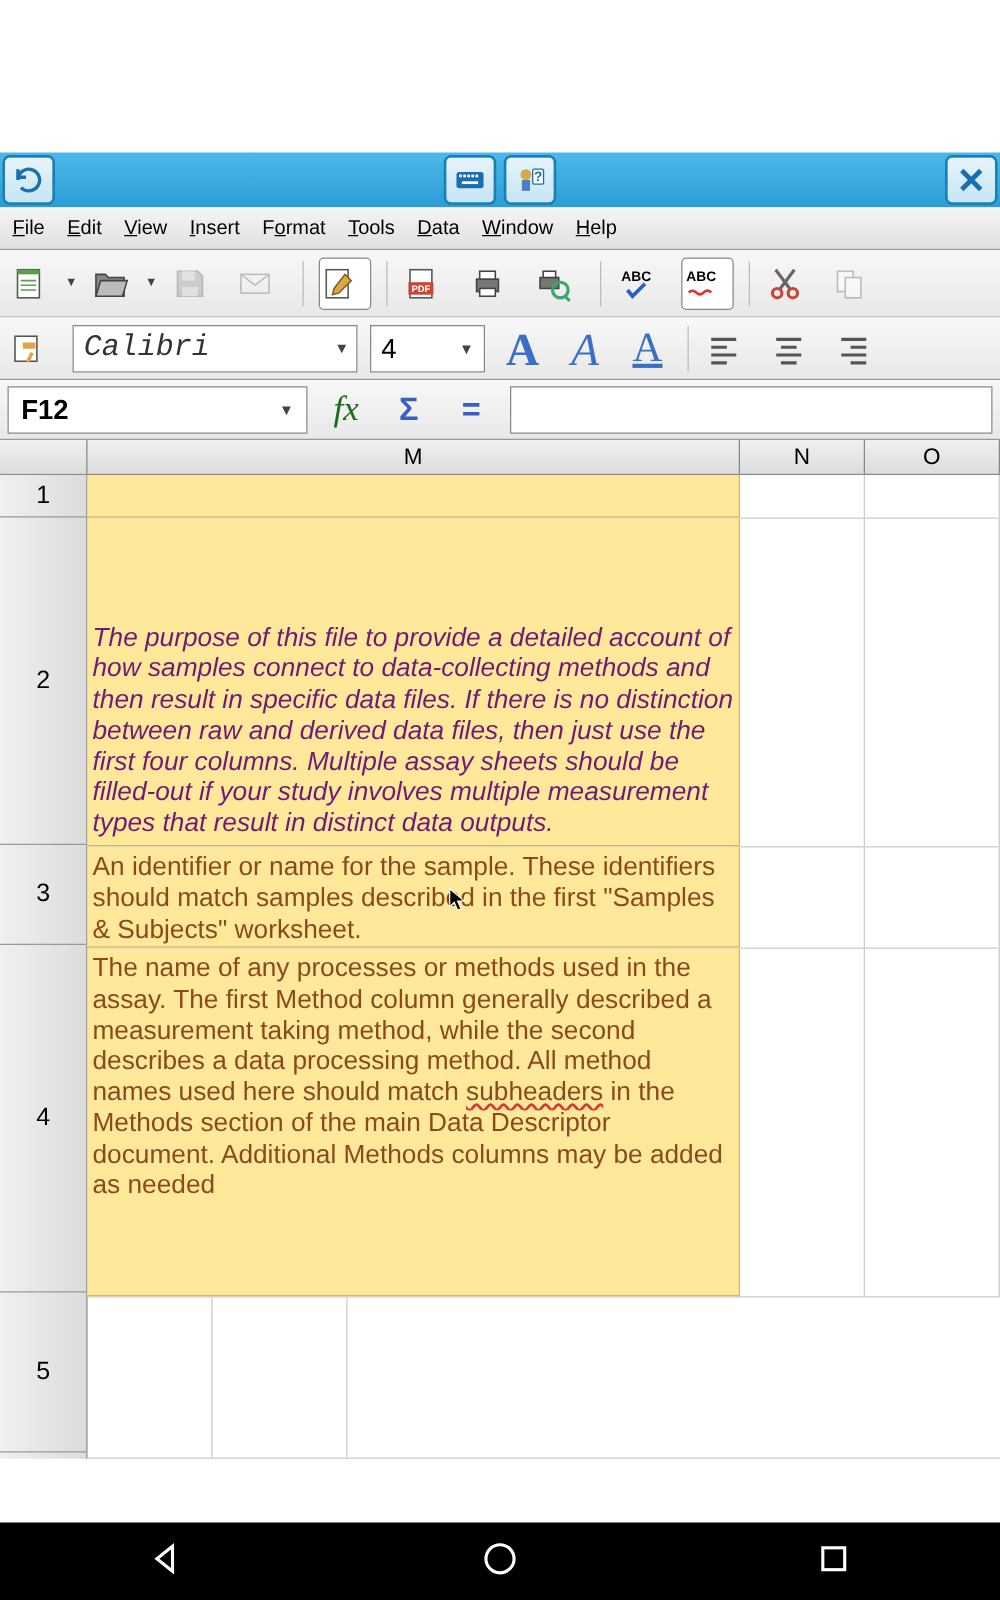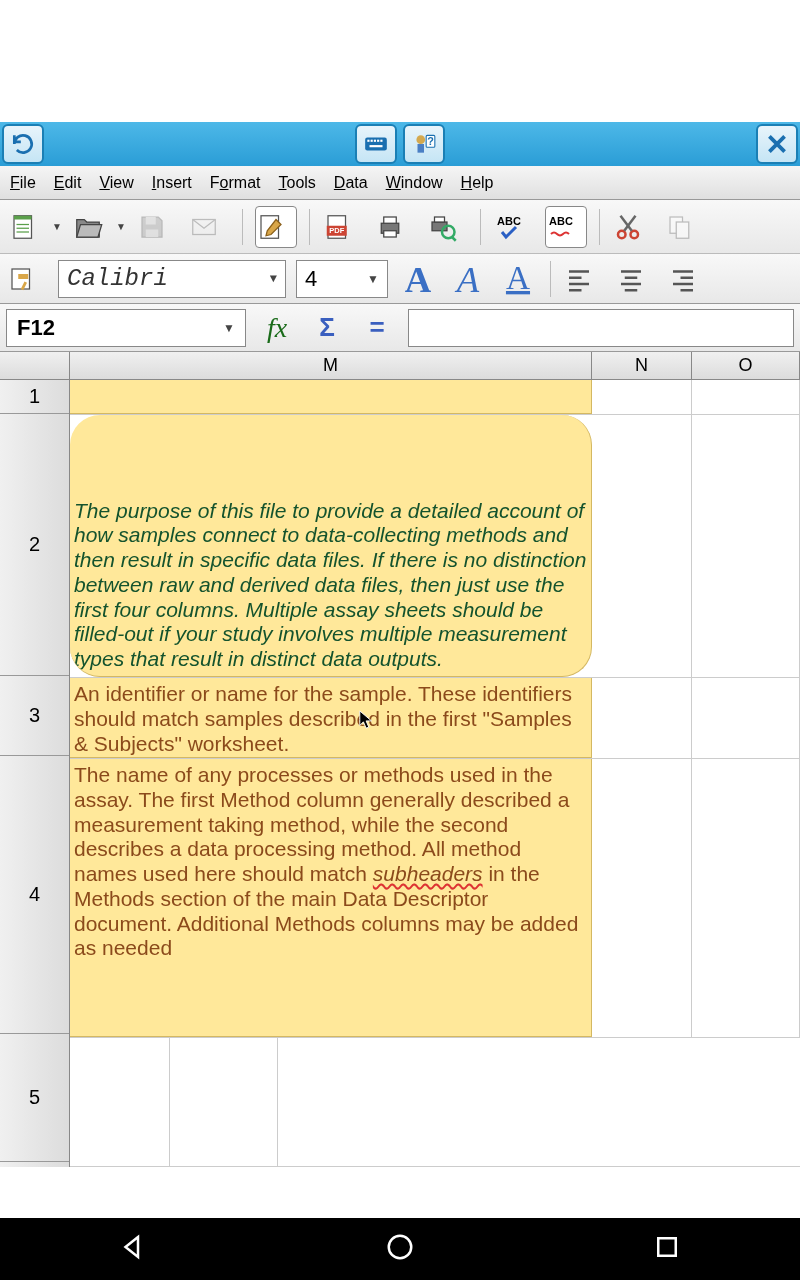--- a/index.html
+++ b/index.html
@@ -50,23 +50,23 @@
 .row-labels { width: 70px; background: linear-gradient(to right, #f0f0f0, #dcdcdc); border-right: 1px solid #888; }
 .rowlbl { border-bottom: 1px solid #999; display: flex; align-items: center; justify-content: center; font-size: 20px; }
 .r1 { height: 34px; } .r2 { height: 262px; } .r3 { height: 80px; } .r4 { height: 278px; } .r5 { height: 128px; }
 
 .cells { position: relative; flex: 1; }
 .cellrow { display: flex; border-bottom: 1px solid #ccc; }
 .cell { border-right: 1px solid #ccc; padding: 4px 4px; font-size: 21px; line-height: 1.18; overflow: hidden; }
 .cell.M { width: 522px; background: #ffe89a; border-right: 1px solid #d4b862; border-bottom: 1px solid #d4b862; }
 .cell.N { width: 100px; }
 .cell.O { width: 108px; }
-.italic-brown { font-style: italic; color: #14532d; font-weight: 500; border-radius: 30px; }
+.italic-brown { font-style: italic; color: #701a75; font-weight: 500; }
 .brown { color: #8b4a1b; }
-.spellerr { text-decoration: underline wavy #d33; font-style: italic; }
+.spellerr { text-decoration: underline wavy #d33; }
 .valign-bottom { display: flex; align-items: flex-end; }
 
 .cursor { position: absolute; width: 18px; height: 22px; pointer-events: none; z-index: 100; }
 
 .navbar { position: absolute; bottom: 0; left: 0; right: 0; height: 62px; background: #000; display: flex; align-items: center; justify-content: space-around; }
 .nav-btn svg { width: 30px; height: 30px; stroke: #fff; fill: none; stroke-width: 2; }
 </style>
 </head>
 <body>
 

